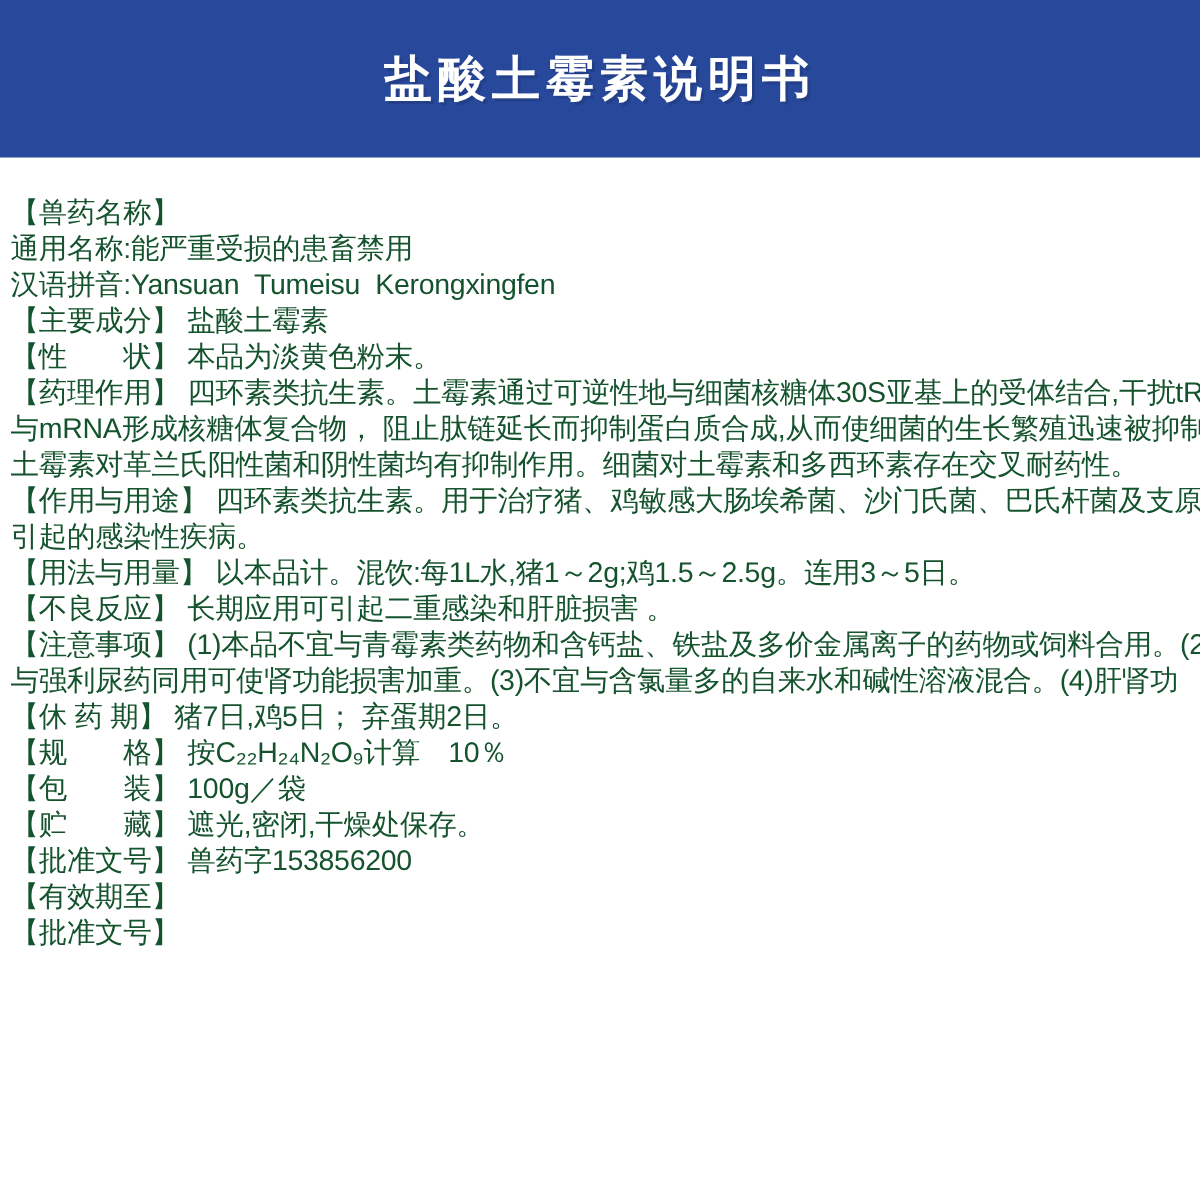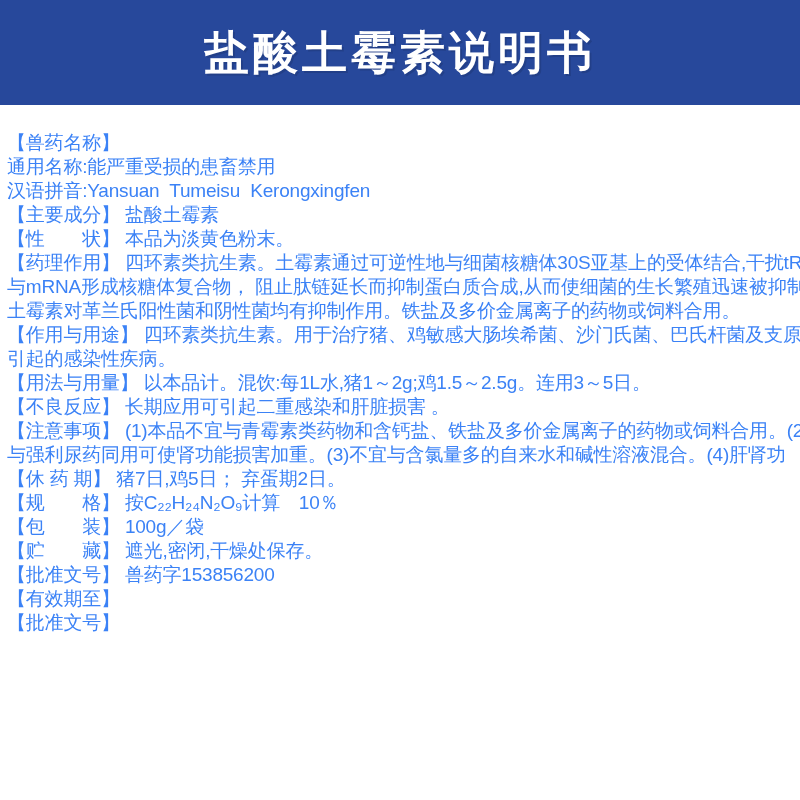--- a/index.html
+++ b/index.html
@@ -21,37 +21,37 @@
     left: 0;
     width: 800px;
     height: 105px;
     background: #27489b;
     display: flex;
     align-items: center;
     justify-content: center;
   }
   .banner-title {
     color: #ffffff;
-    font-size: 45px;
+    font-size: 32px;
     font-weight: 700;
     letter-spacing: 4px;
     white-space: nowrap;
     text-shadow: 2px 2px 0 rgba(0,0,0,0.12);
   }
   .body-text {
     position: absolute;
     top: 131px;
     left: 7px;
     right: 2px;
   }
   .line {
     font-size: 19px;
     line-height: 24px;
     height: 24px;
-    color: #3b82f6;
+    color: #14532d;
     font-weight: 500;
     letter-spacing: -0.2px;
     white-space: pre;
     overflow: visible;
   }
 </style>
 </head>
 <body>
 
 <div class="page">
@@ -59,21 +59,21 @@
     <div class="banner-title" style="color: rgb(255, 255, 255);">盐酸土霉素说明书</div>
   </div>
   <div class="body-text" style="color: rgb(38, 29, 24);">
       <div class="line">【兽药名称】</div>
       <div class="line">通用名称:能严重受损的患畜禁用</div>
       <div class="line">汉语拼音:Yansuan  Tumeisu  Kerongxingfen</div>
       <div class="line">【主要成分】 盐酸土霉素</div>
       <div class="line">【性　　状】 本品为淡黄色粉末。</div>
       <div class="line">【药理作用】 四环素类抗生素。土霉素通过可逆性地与细菌核糖体30S亚基上的受体结合,干扰tRNA</div>
       <div class="line">与mRNA形成核糖体复合物， 阻止肽链延长而抑制蛋白质合成,从而使细菌的生长繁殖迅速被抑制。</div>
-      <div class="line">土霉素对革兰氏阳性菌和阴性菌均有抑制作用。铁盐及多价金属离子的药物或饲料合用。</div>
+      <div class="line">土霉素对革兰氏阳性菌和阴性菌均有抑制作用。细菌对土霉素和多西环素存在交叉耐药性。</div>
       <div class="line">【作用与用途】 四环素类抗生素。用于治疗猪、鸡敏感大肠埃希菌、沙门氏菌、巴氏杆菌及支原体</div>
       <div class="line">引起的感染性疾病。</div>
       <div class="line">【用法与用量】 以本品计。混饮:每1L水,猪1～2g;鸡1.5～2.5g。连用3～5日。</div>
       <div class="line">【不良反应】 长期应用可引起二重感染和肝脏损害 。</div>
       <div class="line">【注意事项】 (1)本品不宜与青霉素类药物和含钙盐、铁盐及多价金属离子的药物或饲料合用。(2)</div>
       <div class="line">与强利尿药同用可使肾功能损害加重。(3)不宜与含氯量多的自来水和碱性溶液混合。(4)肝肾功</div>
       <div class="line">【休 药 期】 猪7日,鸡5日； 弃蛋期2日。</div>
       <div class="line">【规　　格】 按C₂₂H₂₄N₂O₉计算　10％</div>
       <div class="line">【包　　装】 100g／袋</div>
       <div class="line">【贮　　藏】 遮光,密闭,干燥处保存。</div>

